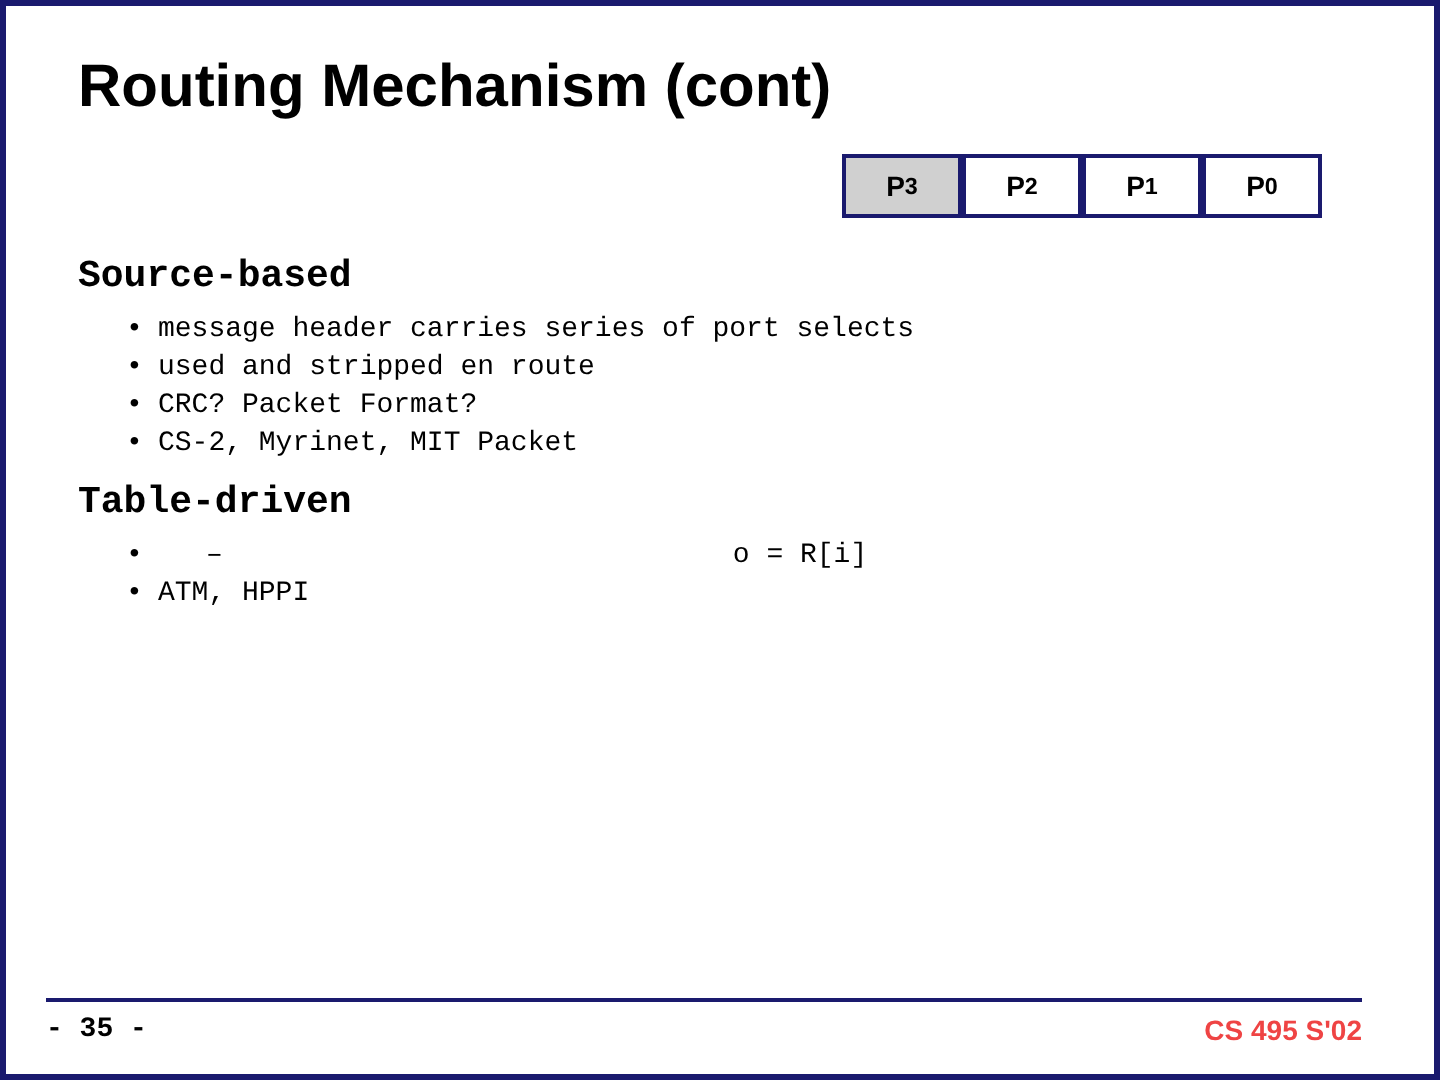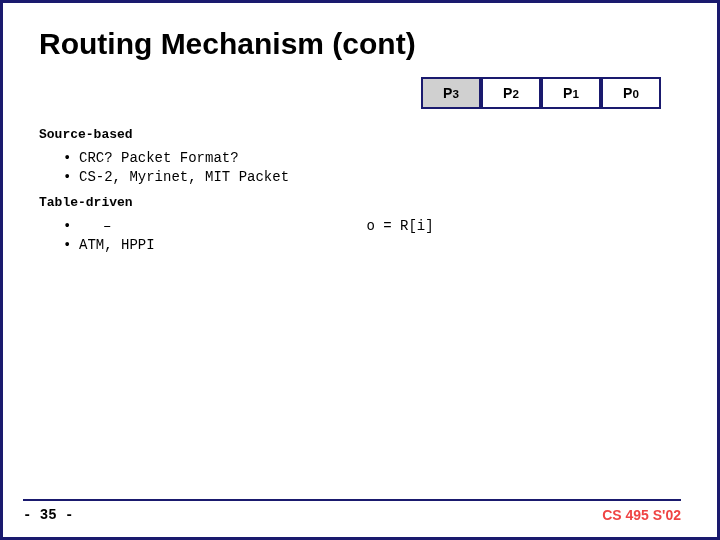--- a/index.html
+++ b/index.html
@@ -49,21 +49,21 @@
       color: #000;
       background: #fff;
     }
 
     .packet-cell.filled {
       background: #d0d0d0;
     }
 
     .section-title {
       font-family: 'Courier New', Courier, monospace;
-      font-size: 13px;
+      font-size: 19px;
       font-weight: bold;
       color: #000000;
       margin-bottom: 8px;
       margin-top: 4px;
     }
 
     .bullet-list {
       list-style: none;
       margin-left: 24px;
       margin-bottom: 10px;
@@ -141,20 +141,22 @@
 
   <div class="packet-row">
     <div class="packet-cell filled">P<sub>3</sub></div>
     <div class="packet-cell">P<sub>2</sub></div>
     <div class="packet-cell">P<sub>1</sub></div>
     <div class="packet-cell">P<sub>0</sub></div>
   </div>
 
   <div class="section-title">Source-based</div>
   <ul class="bullet-list">
+    <li>message header carries series of port selects</li>
+    <li>used and stripped en route</li>
     <li>CRC? Packet Format?</li>
     <li>CS-2, Myrinet, MIT Packet</li>
   </ul>
 
   <div class="section-title">Table-driven</div>
   <ul class="bullet-list">
     <li>
       <ul class="sub-list">
         <li>o = R[i]</li>
       </ul>

